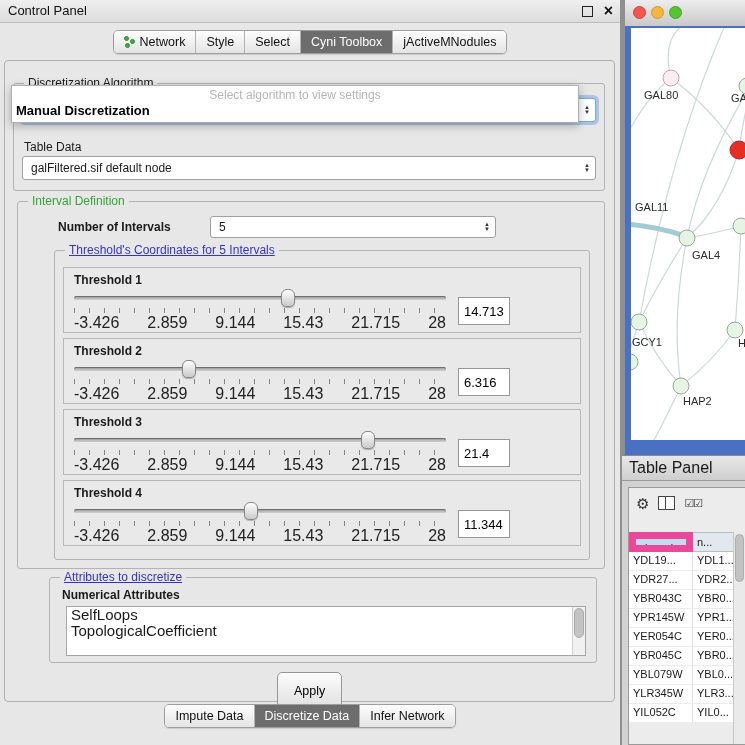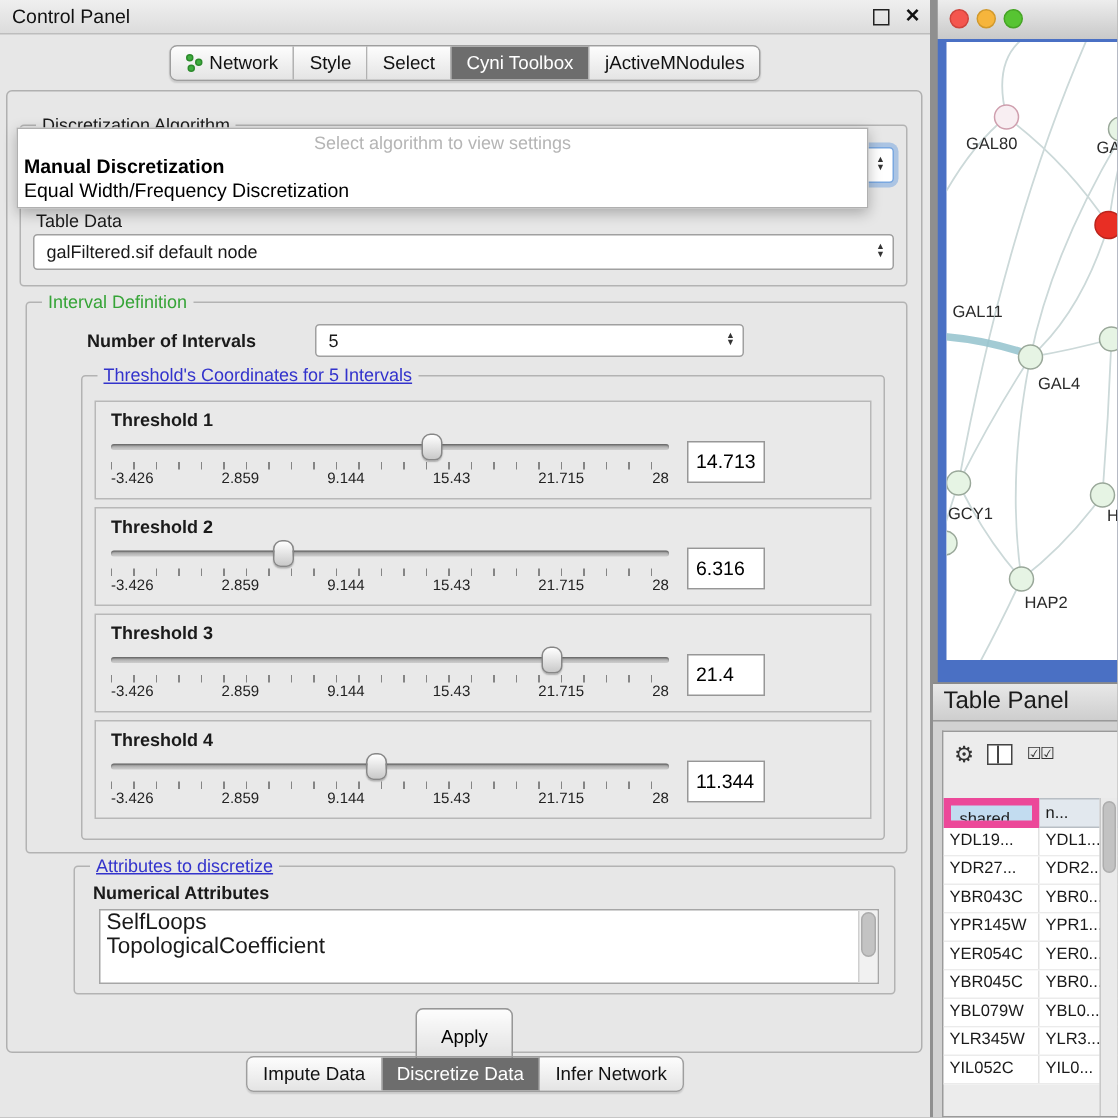--- a/index.html
+++ b/index.html
@@ -58,21 +58,21 @@
   .thr-row{display:flex;align-items:center;margin-top:3px;padding-right:60px;}
   .slider-wrap{flex:1;margin-right:12px;}
   .slider-area{position:relative;height:15px;cursor:pointer;}
   .track{position:absolute;left:0;right:0;top:6px;height:4px;border-radius:2px;
     background:linear-gradient(#9b9b9b,#cfcfcf);box-shadow:inset 0 1px 1px rgba(0,0,0,.35);}
   .thumb{position:absolute;top:-1px;width:12px;height:16px;transform:translateX(-50%);
     background:linear-gradient(#ffffff,#c9c9c9);border:1px solid #878787;
     border-radius:6px 6px 5px 5px;box-shadow:0 1px 1px rgba(0,0,0,.25);cursor:grab;}
   .ticks{height:5px;margin-top:3px;
     background:repeating-linear-gradient(90deg,#858585 0 1px,transparent 1px 15px);}
-  .scale{display:flex;justify-content:space-between;font-size:10px;color:#222;margin-top:1px;}
+  .scale{display:flex;justify-content:space-between;font-size:16px;color:#222;margin-top:1px;}
   .value-box{width:52px;height:28px;background:#fff;border:1px solid #979797;
     font-size:13px;font-family:"Liberation Sans",sans-serif;
     padding:0 5px;box-sizing:border-box;}
   
   #attr-sub{position:absolute;left:12px;top:10px;font-weight:bold;font-size:12px;}
   #attr-list{position:absolute;left:16px;right:10px;top:28px;height:48px;background:#fff;
     border:1px solid #a6a6a6;overflow:hidden;}
   .attr-item{font-size:15px;line-height:16px;padding-left:4px;white-space:nowrap;cursor:pointer;}
   #attr-scroll{position:absolute;right:0;top:0;bottom:0;width:12px;background:#f1f1f1;border-left:1px solid #cfcfcf;}
   #attr-thumb{position:absolute;left:1px;right:1px;top:1px;height:28px;background:#c3c3c3;border-radius:5px;border:1px solid #ababab;}
@@ -103,21 +103,21 @@
   #table-area-bg{position:absolute;left:622px;top:481px;width:123px;height:264px;background:#d2d2d2;}
   #table-window{position:absolute;left:628px;top:487px;width:117px;height:258px;
     background:#ececec;border:1px solid #9a9a9a;border-right:none;box-sizing:border-box;overflow:hidden;}
   #tw-toolbar{height:30px;display:flex;align-items:center;gap:9px;padding-left:7px;background:#ececec;}
   #gear-icon{font-size:15px;color:#333;cursor:pointer;line-height:1;}
   #cols-icon{width:15px;height:12px;border:1px solid #444;background:
     linear-gradient(90deg,#fff 0 6px,#444 6px 7px,#fff 7px);cursor:pointer;}
   .check-icon{font-size:11px;color:#333;cursor:pointer;line-height:1;letter-spacing:-1px;}
   #tw-spacer{height:14px;background:#ececec;}
   #tw-head{display:flex;height:20px;}
-  .hc1{width:64px;background:var(--header-sel);border:5px solid #ec4899;box-sizing:border-box;
+  .hc1{width:64px;background:var(--header-sel);border:7px solid #ec4899;box-sizing:border-box;
     font-size:11px;text-align:center;line-height:18px;overflow:hidden;white-space:nowrap;cursor:pointer;}
   .hc2{flex:1;background:#e2e8ee;border:1px solid #b8bec4;border-left:none;box-sizing:border-box;
     font-size:11px;padding-left:4px;line-height:18px;overflow:hidden;white-space:nowrap;cursor:pointer;}
   .trow{display:flex;height:18px;background:#fff;border-bottom:1px solid #ebebeb;cursor:pointer;}
   .tc1{width:64px;padding-left:4px;border-right:1px solid #e2e2e2;box-sizing:border-box;
     font-size:11px;line-height:17px;overflow:hidden;white-space:nowrap;}
   .tc2{flex:1;padding-left:4px;font-size:11px;line-height:17px;overflow:hidden;white-space:nowrap;}
   #tw-scroll{position:absolute;right:0;top:44px;bottom:0;width:11px;background:#eaeaea;border-left:1px solid #c8c8c8;}
   #tw-thumb{position:absolute;left:1px;right:1px;top:2px;height:46px;background:#c2c2c2;border-radius:5px;border:1px solid #adadad;}
   
@@ -170,21 +170,20 @@
       <div style="position:absolute;left:10px;top:56px;font-size:12px;">Table Data</div>
       <div class="combo" style="left:8px;top:72px;right:8px;height:24px;">
         <span>galFiltered.sif default node</span>
         <span class="arrows">▲<span>▼</span></span>
       </div>
     </div>
 
     <div id="algo-popup">
       <div class="popup-header">Select algorithm to view settings</div>
       <div class="popup-opt bold">Manual Discretization</div>
-      <div class="popup-opt">Equal Width/Frequency Discretization</div>
     </div>
 
     <div class="group" id="grp-interval" style="left:12px;top:140px;width:588px;height:368px;">
       <span class="gtitle green">Interval Definition</span>
 
       <div style="position:absolute;left:40px;top:18px;font-weight:bold;font-size:12px;">Number of Intervals</div>
       <div class="combo" style="left:192px;top:14px;width:286px;height:22px;">
         <span>5</span>
         <span class="arrows">▲<span>▼</span></span>
       </div>

